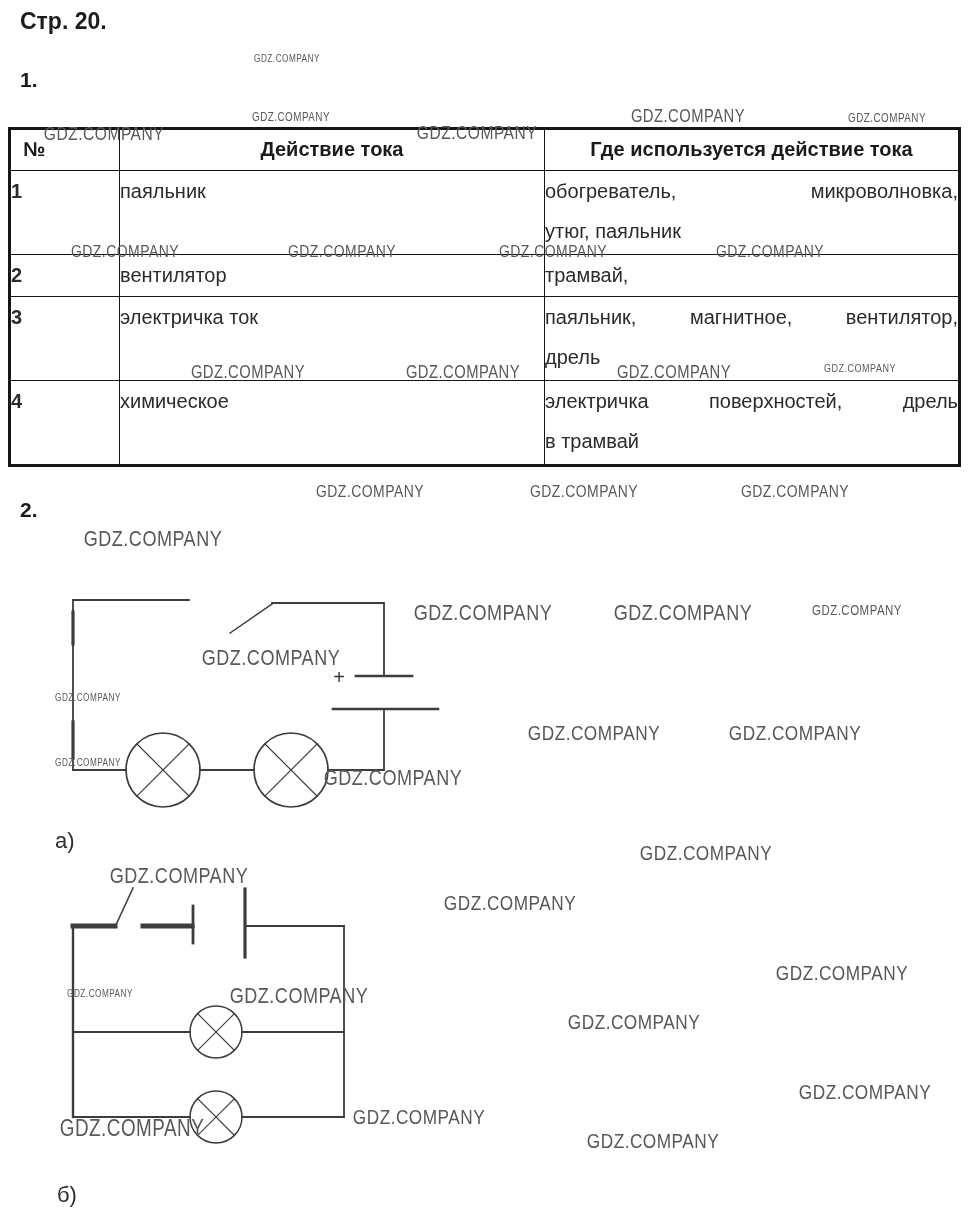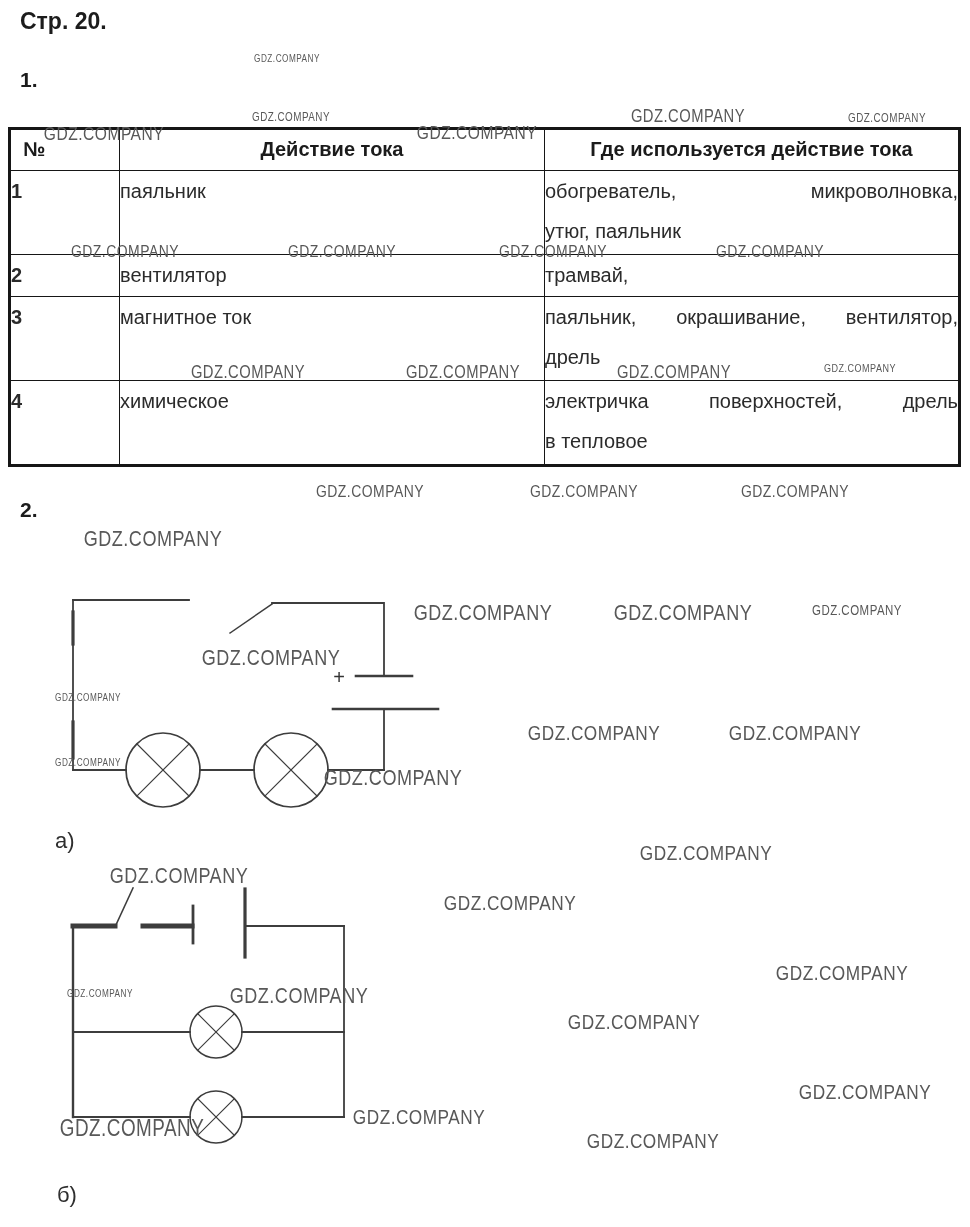--- a/index.html
+++ b/index.html
@@ -91,40 +91,40 @@
         </tr>
         <tr style="height: 42px;">
           <td class="c-num">2</td>
           <td class="c-act">вентилятор</td>
           <td class="c-use">
             <div>трамвай,</div>
           </td>
         </tr>
         <tr style="height: 84px;">
           <td class="c-num">3</td>
-          <td class="c-act">магнитное ток</td>
+          <td class="c-act">электричка ток</td>
           <td class="c-use">
             <div class="jline">
               <span>паяльник,</span>
-              <span>окрашивание,</span>
+              <span>магнитное,</span>
               <span>вентилятор,</span>
             </div>
             <div>дрель</div>
           </td>
         </tr>
         <tr style="height: 85px;">
           <td class="c-num">4</td>
           <td class="c-act">химическое</td>
           <td class="c-use">
             <div class="jline">
               <span>электричка</span>
               <span>поверхностей,</span>
               <span>дрель</span>
             </div>
-            <div>в тепловое</div>
+            <div>в трамвай</div>
           </td>
         </tr>
       </tbody>
   </table>
 
   <div class="abs h-q2">2.</div>
 
   <svg class="circ circ-a" width="460" height="235" viewBox="0 0 460 235">
     <g stroke="#3d3d3d" stroke-width="1.8" fill="none" stroke-linecap="square">
       <path d="M73 20 H189"></path>

